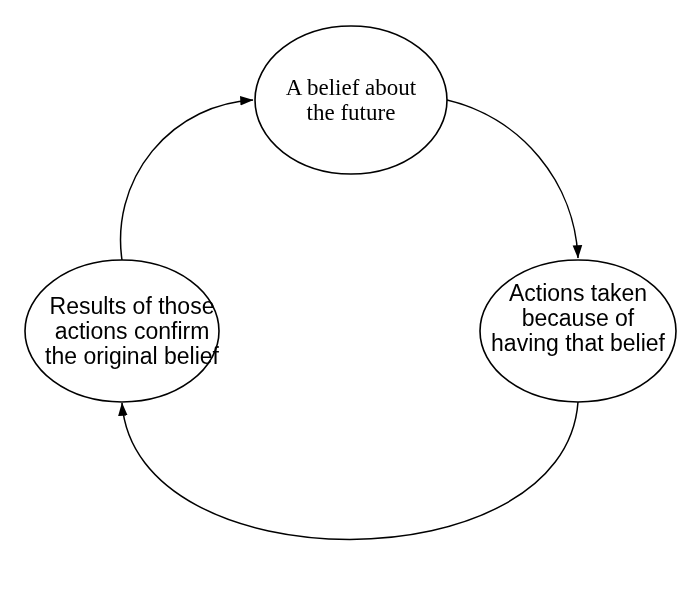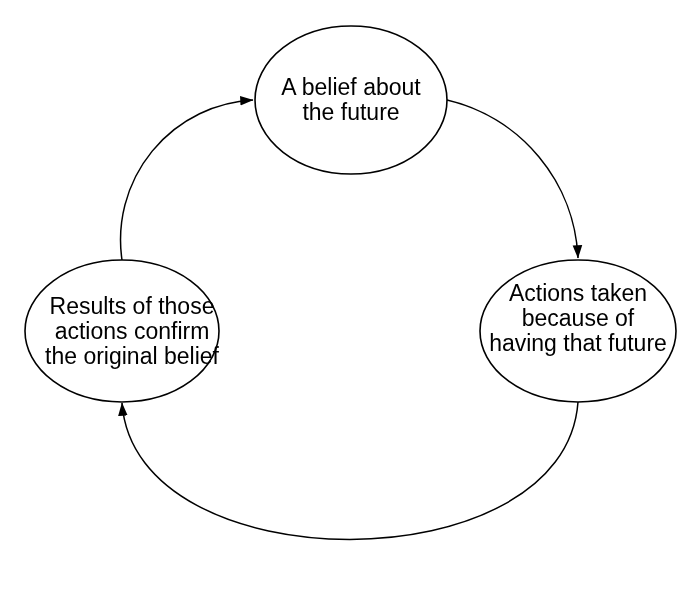--- a/index.html
+++ b/index.html
@@ -39,21 +39,21 @@
     align-items: center;
     justify-content: center;
     text-align: center;
     white-space: pre-line;
     font-size: 23px;
     line-height: 25px;
     color: #000000;
     letter-spacing: 0;
     pointer-events: none;
   }
-  .label-belief  { left: 251px; top: 50px;  }
+  .label-belief  { left: 251px; top: 50px; font-family: Liberation Serif, serif;  }
   .label-actions { left: 478px; top: 268px; }
   .label-results { left: 32px;  top: 281px; }
 </style>
 </head>
 <body>
 
 <div class="stage">
 
   <svg width="700" height="614" viewBox="0 0 700 614">
     <defs>
@@ -69,19 +69,19 @@
     <path class="edge-path" d="M 122 260 A 140 140 0 0 1 253 100" marker-end="url(#ah)"></path>
     <path class="edge-path" d="M 447 100 A 170 170 0 0 1 578 258" marker-end="url(#ah)"></path>
     <path class="edge-path" d="M 578 402 C 565 585, 135 585, 122 403" marker-end="url(#ah)"></path>
   </svg>
 
   <div class="node-label label-belief">A belief about
 the future</div>
 
   <div class="node-label label-actions">Actions taken
 because of
-having that future</div>
+having that belief</div>
 
   <div class="node-label label-results">Results of those
 actions confirm
 the original belief</div>
 
 </div>
 
 </body></html>

